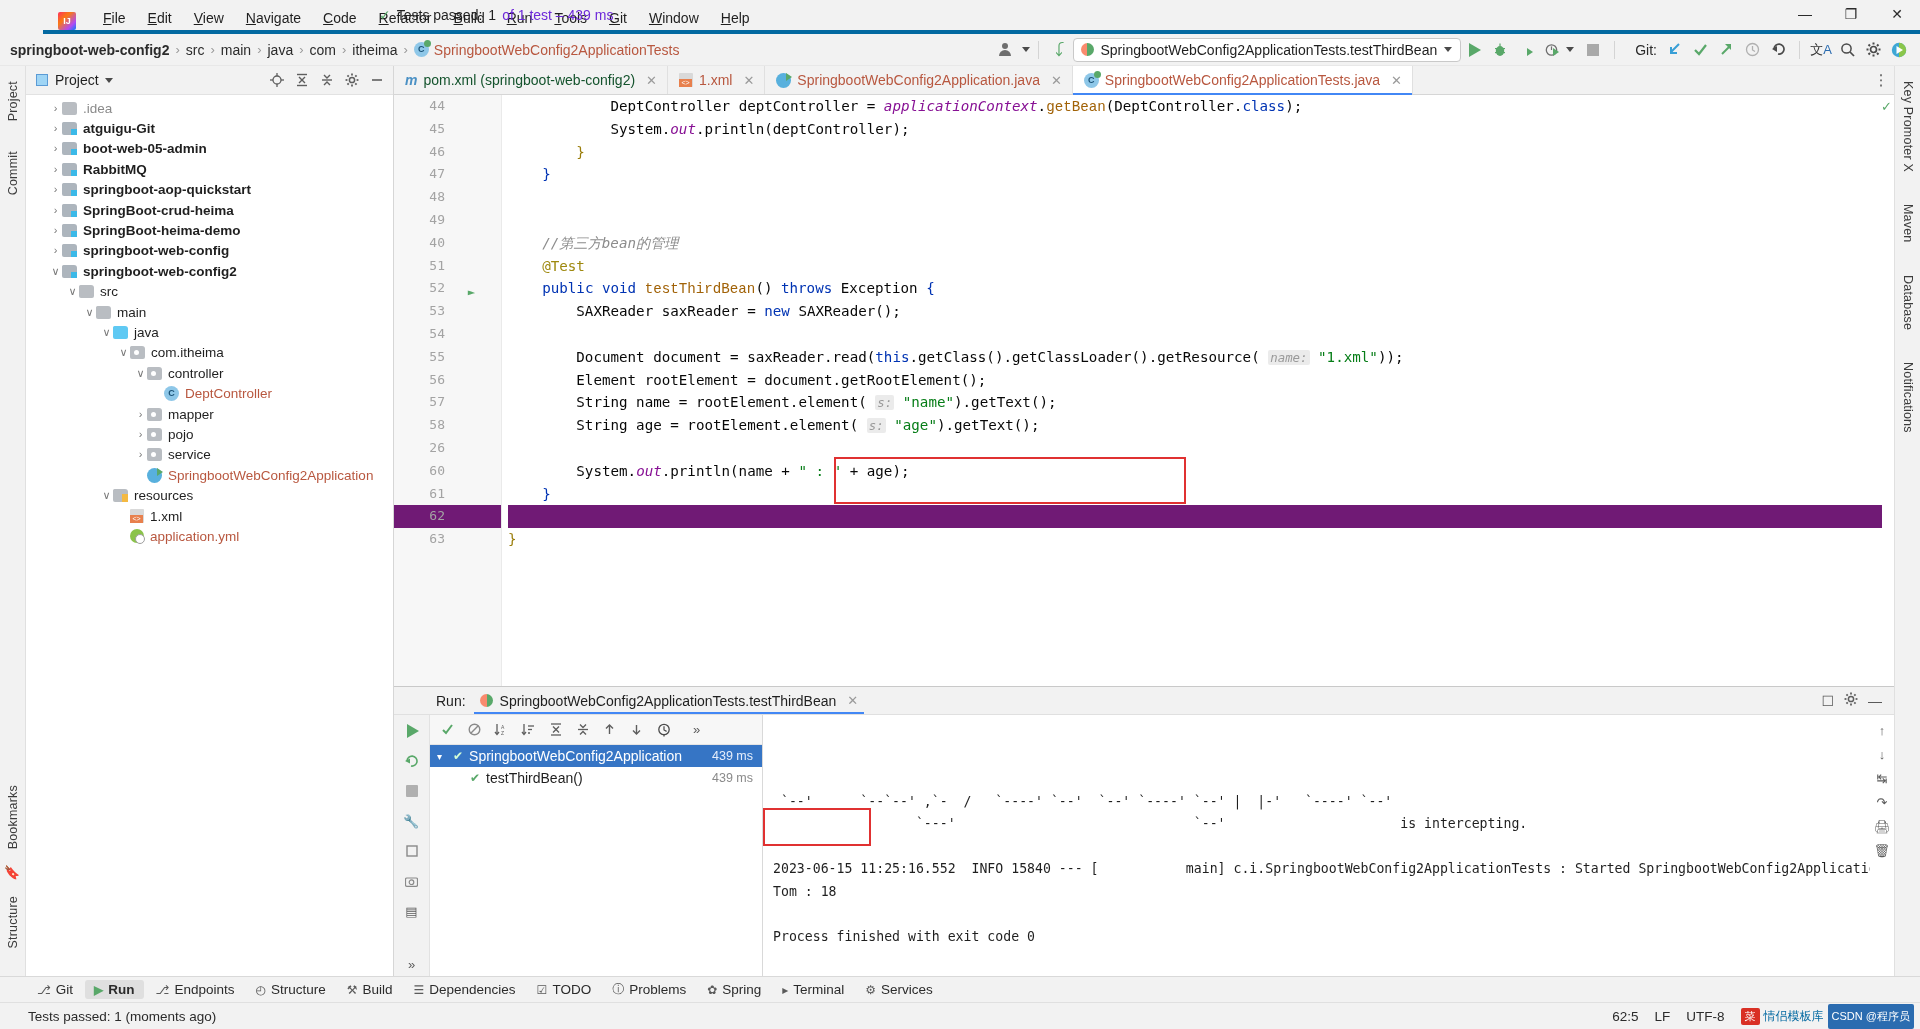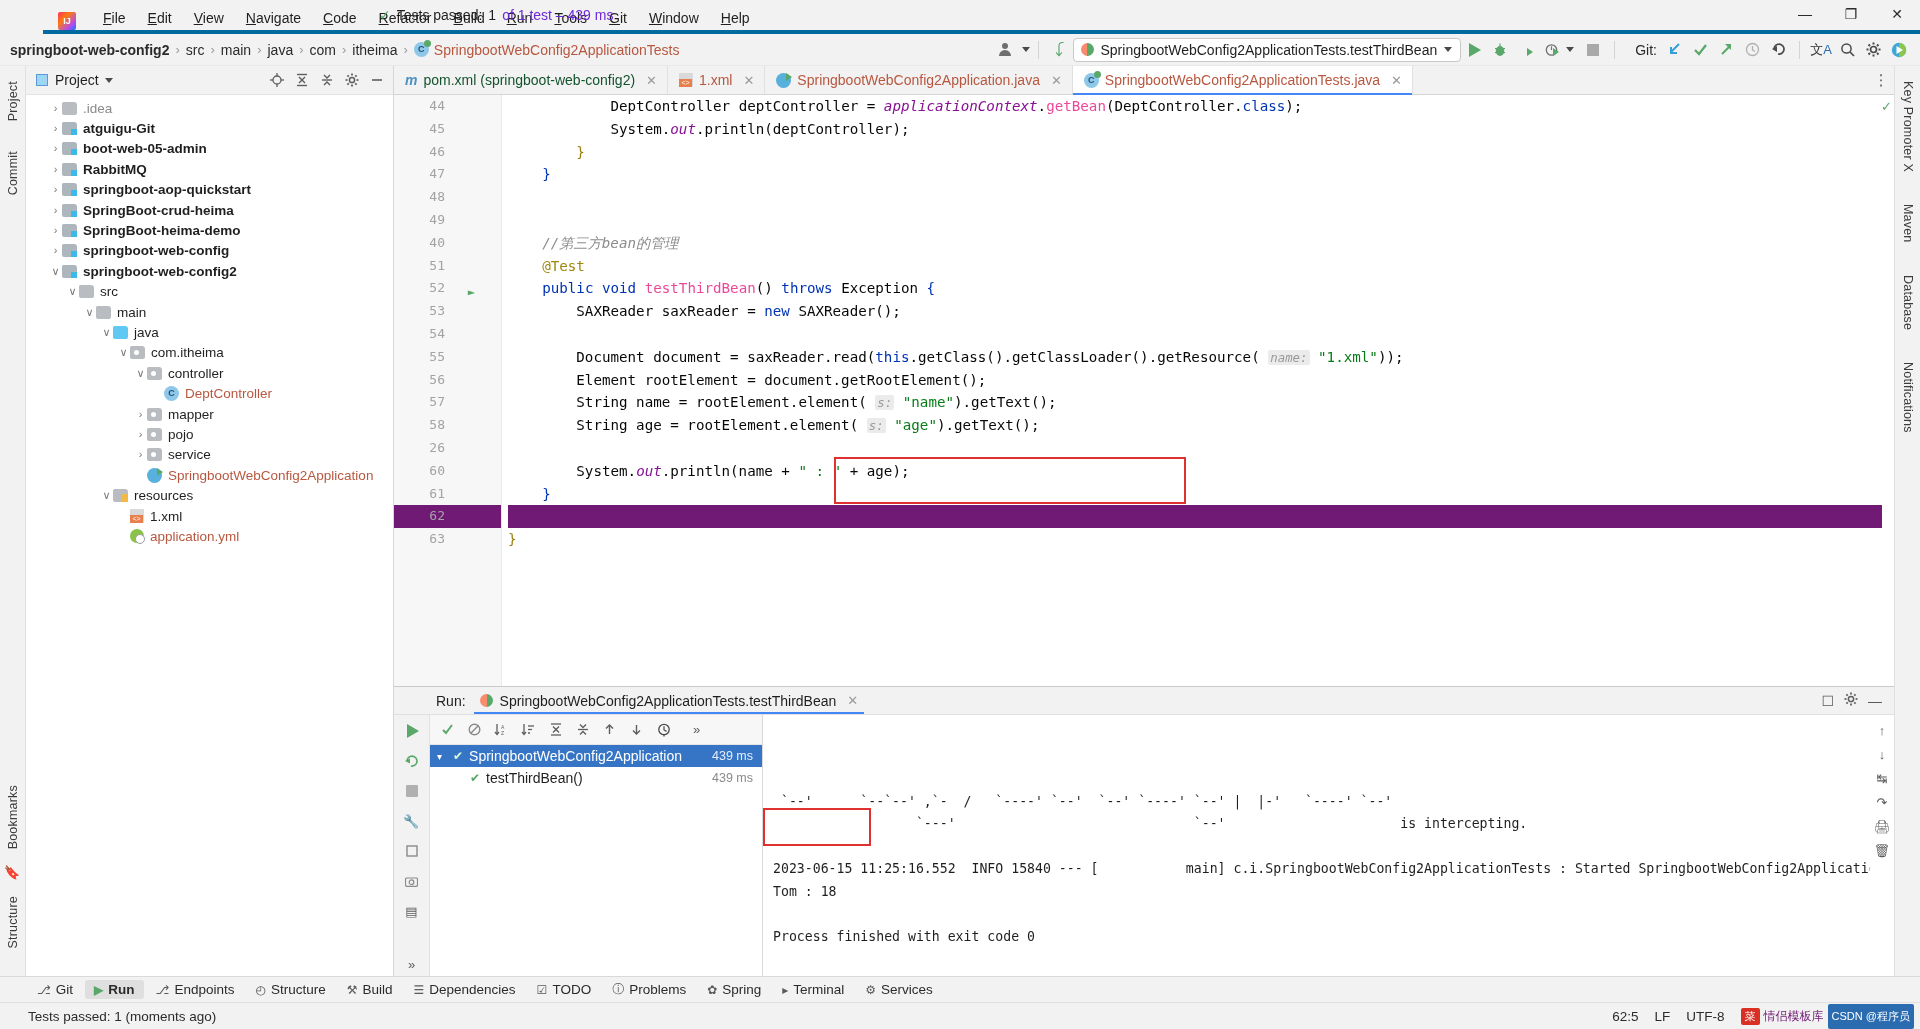--- a/index.html
+++ b/index.html
@@ -186,21 +186,21 @@
   .code {
     flex: 1; font-family: "DejaVu Sans Mono", monospace; font-size: 14.2px; line-height: 22.8px;
     white-space: pre; padding-left: 6px; position: relative; color: #080808; overflow: hidden;
   }
   .cl { height: 22.8px; }
   .k { color: #0033b3; }
   .s { color: #067d17; }
   .c { color: #8c8c8c; font-style: italic; }
   .ann { color: #9e880d; }
   .f { color: #871094; font-style: italic; }
-  .m { color: #ec4899; }
+  .m { color: #a16207; font-family: Liberation Mono, monospace; }
   .hint { background:#ebebeb; color:#999; font-size: 12.4px; padding: 0 2px; border-radius:2px; font-style: italic;}
   .brace-y { color: #9a7d0a; }
   .row-hl { background: #701a75; }
 
   
   .redbox { position: absolute; border: 2px solid #e03131; pointer-events: none; }
 
   .scroll-marks { position:absolute; right:0; top:0; width: 12px; bottom:0; background:#fff; }
   .mark-ok { position:absolute; right:2px; top:4px; color:#59a869; font-size:13px; }
 
@@ -254,21 +254,21 @@
   .statusbar {
     height: 27px; min-height: 27px; display: flex; align-items: center;
     background: #f2f2f2; border-top: 1px solid #e0e0e0; padding: 0 6px 0 28px; font-size: 13.5px; color: #2b2b2b;
   }
   .sb-right { margin-left: auto; display:flex;align-items:center;gap:16px; }
   .wm {
     display:flex;align-items:center;gap:4px;
   }
   .wm-red { background:#d93025;color:#fff;font-size:11px;padding:1px 4px;border-radius:2px; }
   .wm-blue { background:#2b6cb0;color:#fff;font-size:11px;padding:5px 4px;border-radius:2px; }
-  .wm-txt { color:#701a75; font-size: 12px; }
+  .wm-txt { color:#0369a1; font-size: 12px; }
 </style>
 </head>
 <body>
 
 <div class="app">
 
   <div class="titlebar">
     <div class="ij-logo"></div>
     <div class="menu" id="menu-root">
         <div class="menu-item"><u>F</u>ile</div>

